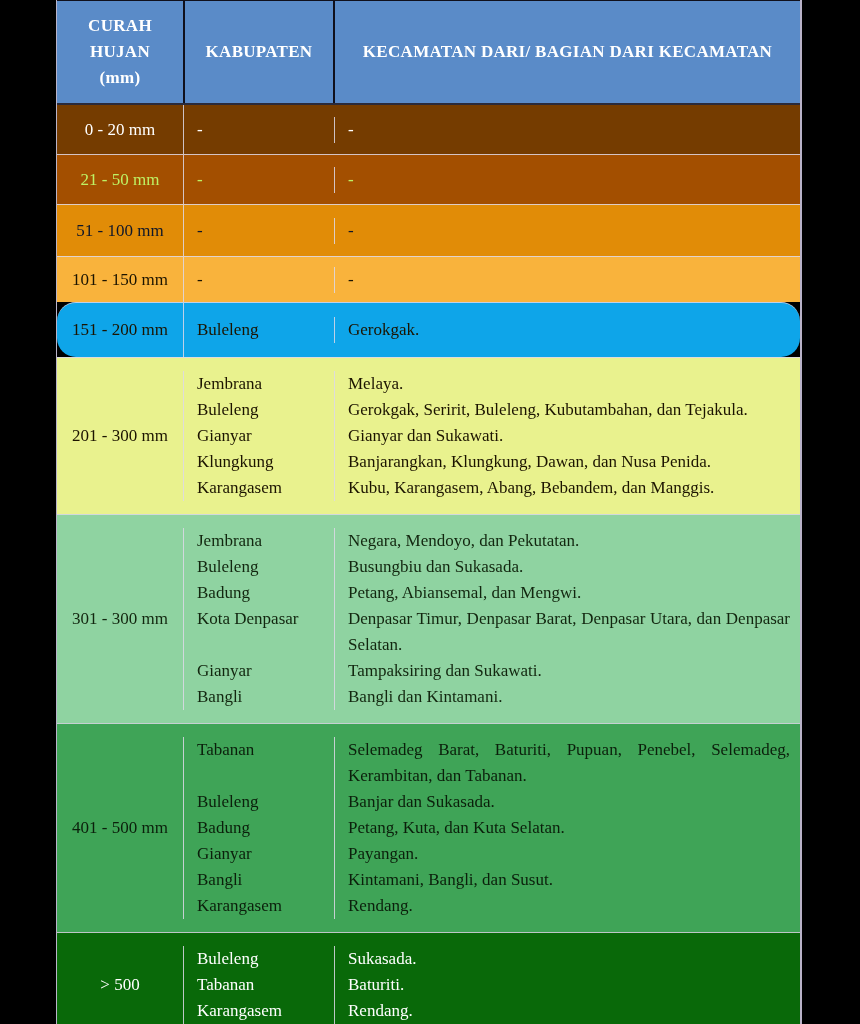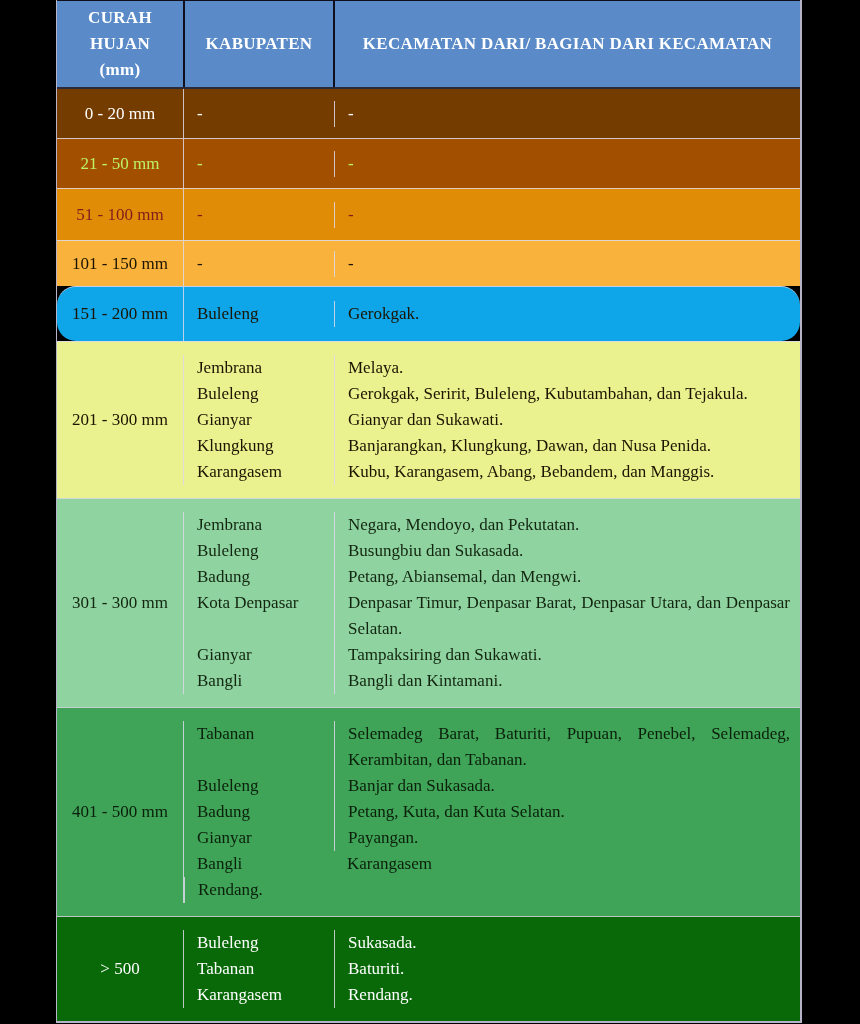--- a/index.html
+++ b/index.html
@@ -27,21 +27,21 @@
     border-top:1px solid #10101c;
     border-bottom:2px solid #2a2a3a;
   }
   .hcell{
     display:flex;flex-direction:column;
     align-items:center;justify-content:center;
     text-align:center;
     font-weight:bold;
     font-size:17px;
     letter-spacing:.3px;
-    padding:4px 6px;
+    padding:12px 6px;
     box-sizing:border-box;
   }
   .hcell + .hcell{border-left:2px solid #10101c;}
   .hline{line-height:26px;}
   
   .band{
     display:grid;
     grid-template-columns:126px 1fr;
     border-top:1.5px solid rgba(221,216,232,.85);
     box-sizing:border-box;
@@ -101,21 +101,21 @@
             <div class="cell desa">-</div>
           </div>
         </div>
         <div class="band" style="background: rgb(163, 79, 0); color: #bef264;">
           <div class="cell range">21 - 50 mm</div>
           <div class="entries">
             <div class="cell kab">-</div>
             <div class="cell desa">-</div>
           </div>
         </div>
-        <div class="band" style="background: rgb(225, 140, 7); color: #7f1d1d;">
+        <div class="band" style="background: rgb(225, 140, 7); color: #0f172a;">
           <div class="cell range">51 - 100 mm</div>
           <div class="entries">
             <div class="cell kab">-</div>
             <div class="cell desa">-</div>
           </div>
         </div>
         <div class="band" style="background: rgb(249, 179, 60); color: rgb(28, 20, 0);">
           <div class="cell range">101 - 150 mm</div>
           <div class="entries">
             <div class="cell kab">-</div>
@@ -166,20 +166,21 @@
           <div class="entries">
             <div class="cell kab">Tabanan</div>
             <div class="cell desa">Selemadeg Barat, Baturiti, Pupuan, Penebel, Selemadeg, Kerambitan, dan Tabanan.</div>
             <div class="cell kab">Buleleng</div>
             <div class="cell desa">Banjar dan Sukasada.</div>
             <div class="cell kab">Badung</div>
             <div class="cell desa">Petang, Kuta, dan Kuta Selatan.</div>
             <div class="cell kab">Gianyar</div>
             <div class="cell desa">Payangan.</div>
             <div class="cell kab">Bangli</div>
+            <div class="cell desa">Kintamani, Bangli, dan Susut.</div>
             <div class="cell kab">Karangasem</div>
             <div class="cell desa">Rendang.</div>
           </div>
         </div>
         <div class="band multi" style="background: rgb(9, 105, 9); color: rgb(255, 255, 255);">
           <div class="cell range">&gt; 500</div>
           <div class="entries">
             <div class="cell kab">Buleleng</div>
             <div class="cell desa">Sukasada.</div>
             <div class="cell kab">Tabanan</div>

